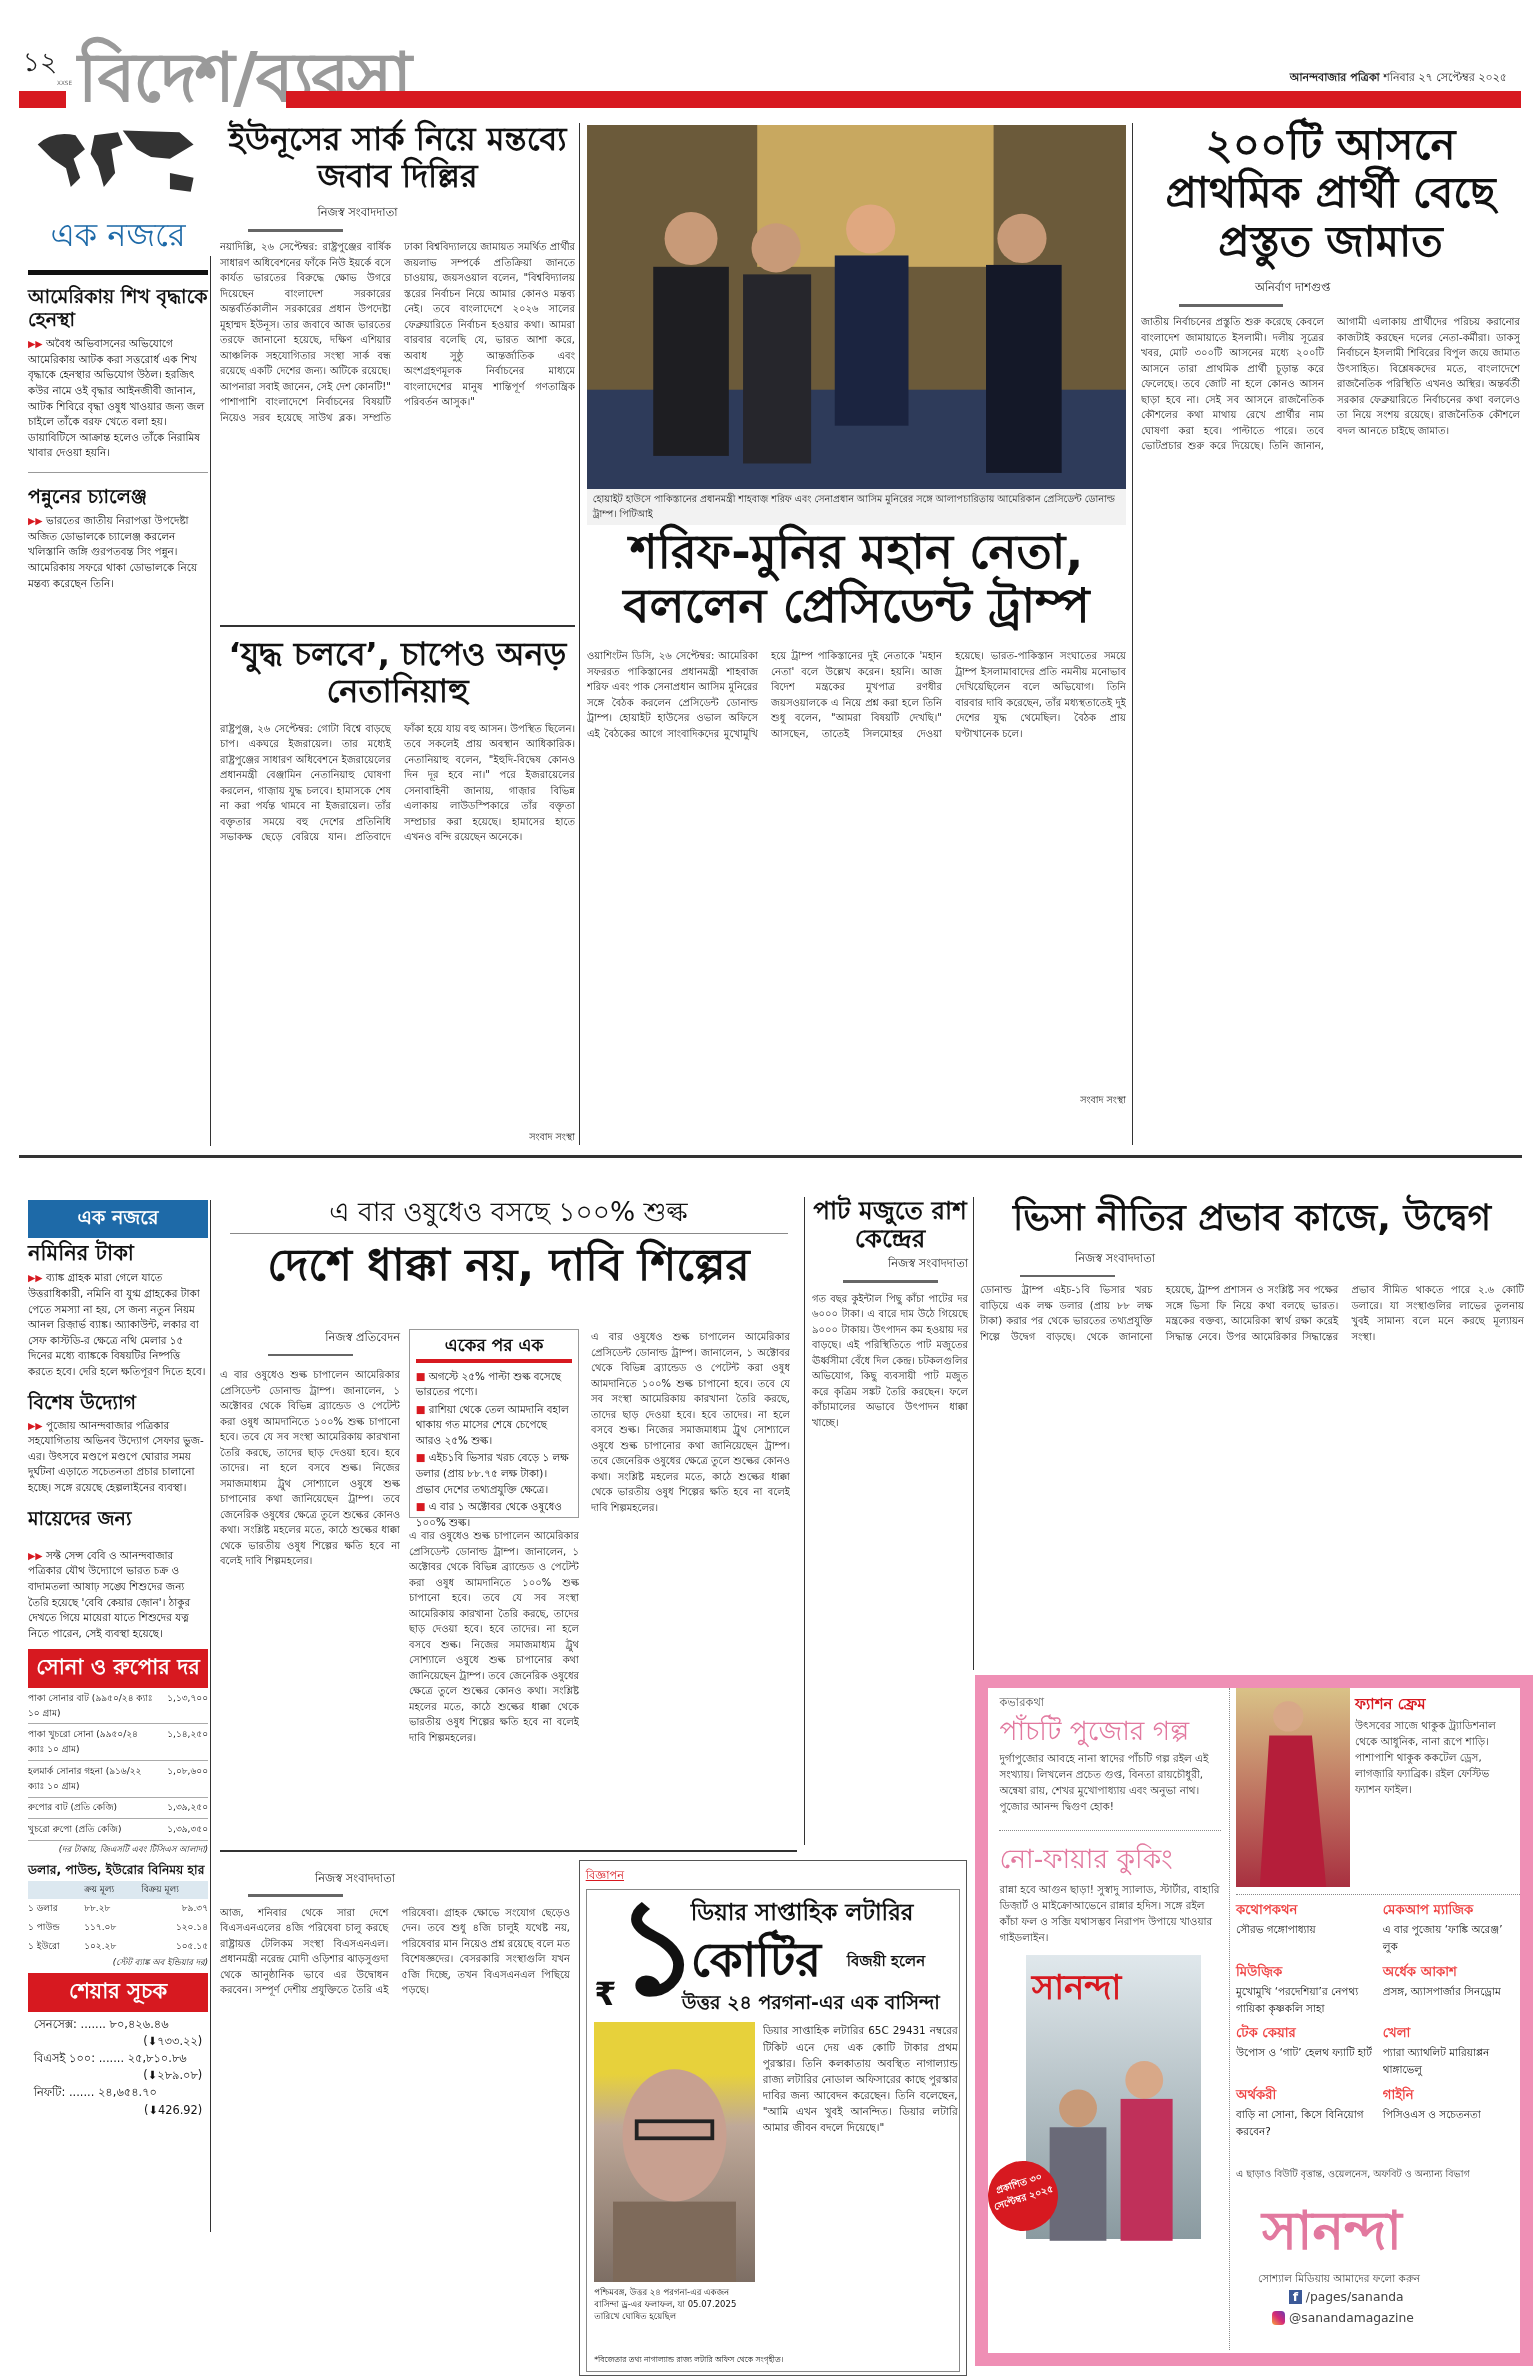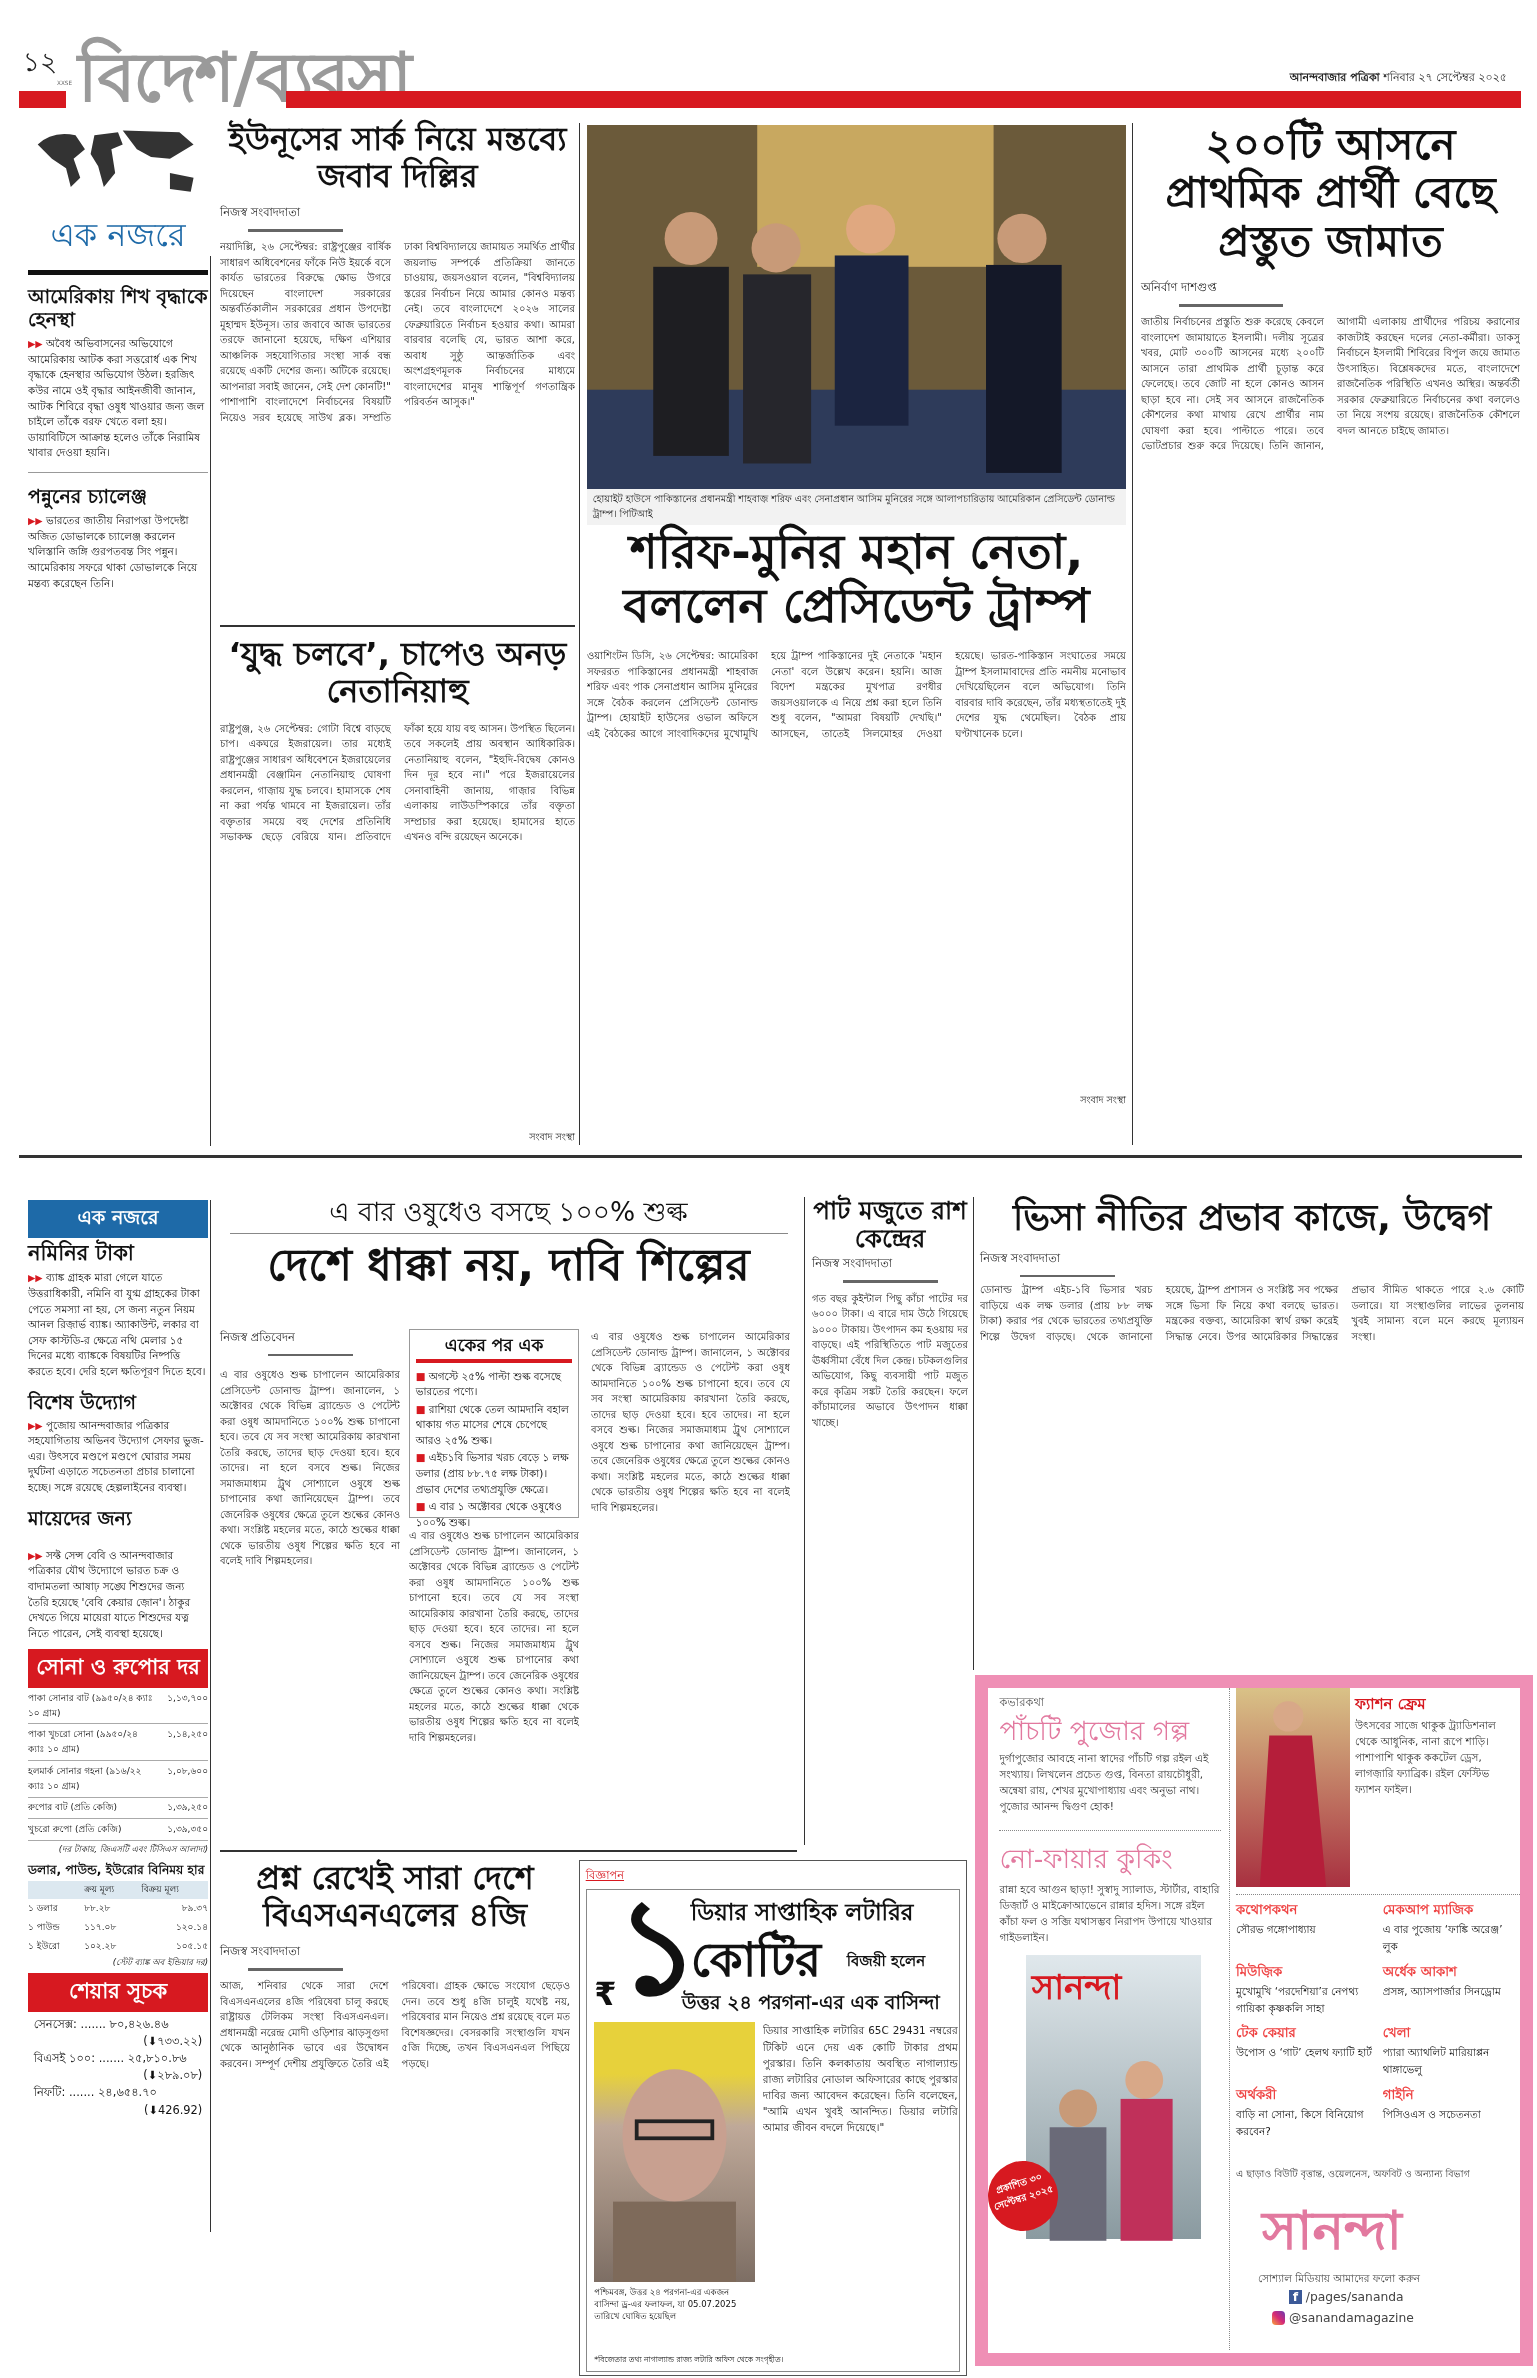--- a/index.html
+++ b/index.html
@@ -3,21 +3,21 @@
 <meta charset="utf-8">
 <style>
 *{box-sizing:border-box;margin:0;padding:0}
 body{width:1538px;height:2378px;background:#fff;font-family:"DejaVu Sans",sans-serif;color:#111;position:relative;overflow:hidden}
 .abs{position:absolute}
 .redbar{background:#d71920;height:17px}
 .masthead-title{font-size:68px;color:#9a9a9a;font-weight:bold;letter-spacing:-1.9px;line-height:1}
 .pageno{font-size:26.5px;color:#222}
 .dateline{font-size:11px;color:#222}
 .hl{font-family:"DejaVu Sans",sans-serif;font-weight:bold;line-height:1.15;color:#111;text-align:center}
-.byline{font-size:11.4px;text-align:left;color:#222}
+.byline{font-size:11.4px;text-align:right;color:#222}
 .byline-rule{height:2.8px;background:#666;margin:5.7px auto 7.6px;width:55%}
 .body{font-size:10px;line-height:1.55;color:#222;text-align:justify;overflow:hidden}
 .cols2{column-count:2;column-gap:13.2px}
 .cols3{column-count:3;column-gap:13.2px}
 .vrule{background:#333;width:0.9px}
 .hrule{background:#333;height:1.9px}
 .sidebox{font-size:10.4px;line-height:1.5}
 .blue-title{color:#1e6aa8;font-size:32px;text-align:center}
 .side-head{font-size:19px;font-weight:bold;line-height:1.2}
 .tri{color:#d71920;font-size:9.5px}
@@ -229,21 +229,20 @@
   <div class="hl" style="font-size:36px">ভিসা নীতির প্রভাব কাজে, উদ্বেগ</div>
   <div class="abs" style="left:0;top:53px;width:175px">
     <div class="byline">নিজস্ব সংবাদদাতা</div>
     <div class="byline-rule" style="width:95px"></div>
   </div>
   <div class="abs body cols3" style="left:0;top:85px;width:544px;height:379px;padding-top:0">ডোনাল্ড ট্রাম্প এইচ-১বি ভিসার খরচ বাড়িয়ে এক লক্ষ ডলার (প্রায় ৮৮ লক্ষ টাকা) করার পর থেকে ভারতের তথ্যপ্রযুক্তি শিল্পে উদ্বেগ বাড়ছে। থেকে জানানো হয়েছে, ট্রাম্প প্রশাসন ও সংশ্লিষ্ট সব পক্ষের সঙ্গে ভিসা ফি নিয়ে কথা বলছে ভারত। মন্ত্রকের বক্তব্য, আমেরিকা স্বার্থ রক্ষা করেই সিদ্ধান্ত নেবে। উপর আমেরিকার সিদ্ধান্তের প্রভাব সীমিত থাকতে পারে ২.৬ কোটি ডলারে। যা সংস্থাগুলির লাভের তুলনায় খুবই সামান্য বলে মনে করছে মূল্যায়ন সংস্থা।</div>
 </div>
 
 <div class="abs hrule" style="left:220px;top:1850px;width:577px"></div>
 <div class="abs" style="left:220px;top:1860px;width:350px;height:516px">
-  <div class="hl" style="font-size:32px">প্রশ্ন রেখেই সারা দেশে বিএসএনএলের ৪জি</div>
   <div class="byline" style="margin-top:9.5px;width:50%">নিজস্ব সংবাদদাতা</div>
   <div class="byline-rule" style="margin-left:28px;width:95px"></div>
   <div class="body cols2" style="height:388px">আজ, শনিবার থেকে সারা দেশে বিএসএনএলের ৪জি পরিষেবা চালু করছে রাষ্ট্রায়ত্ত টেলিকম সংস্থা বিএসএনএল। প্রধানমন্ত্রী নরেন্দ্র মোদী ওড়িশার ঝাড়সুগুদা থেকে আনুষ্ঠানিক ভাবে এর উদ্বোধন করবেন। সম্পূর্ণ দেশীয় প্রযুক্তিতে তৈরি এই পরিষেবা। গ্রাহক ক্ষোভে সংযোগ ছেড়েও দেন। তবে শুধু ৪জি চালুই যথেষ্ট নয়, পরিষেবার মান নিয়েও প্রশ্ন রয়েছে বলে মত বিশেষজ্ঞদের। বেসরকারি সংস্থাগুলি যখন ৫জি দিচ্ছে, তখন বিএসএনএল পিছিয়ে পড়ছে।</div>
 </div>
 
 <div class="abs" style="left:579px;top:1860px;width:388px;height:516px;border:0.9px solid #555;padding:5.7px">
   <div style="color:#d71920;font-size:11.4px;text-decoration:underline">বিজ্ঞাপন</div>
   <div style="border:0.9px solid #888;height:483px;position:relative;margin-top:3.8px">
     <div class="abs" style="left:7.6px;top:85px;font-size:32px;font-weight:bold">₹</div>
     <div class="abs" style="left:28px;top:-9.5px;font-size:132px;font-weight:bold;line-height:1">১</div>

